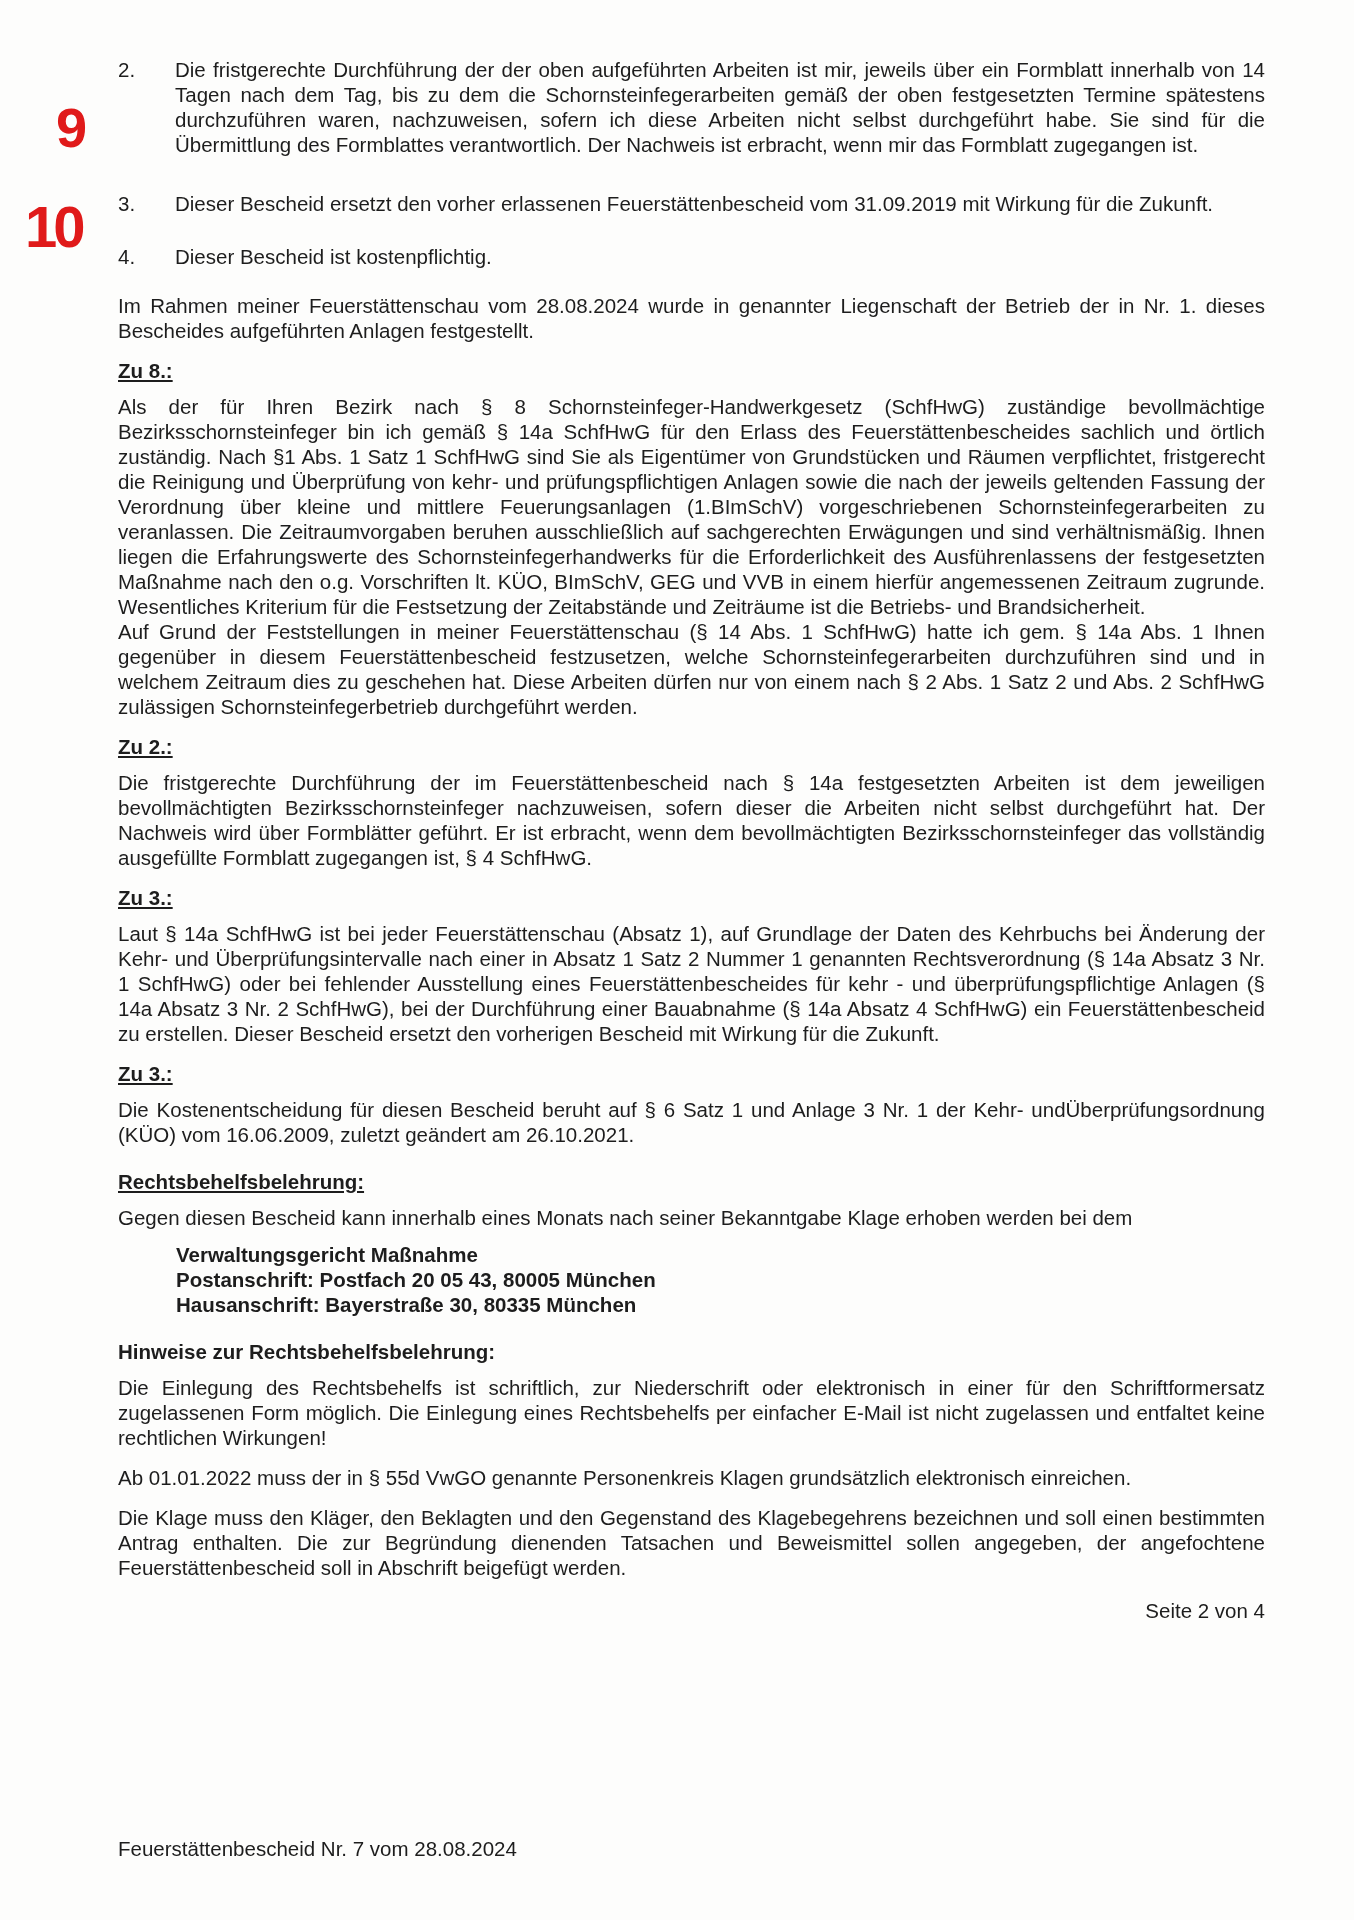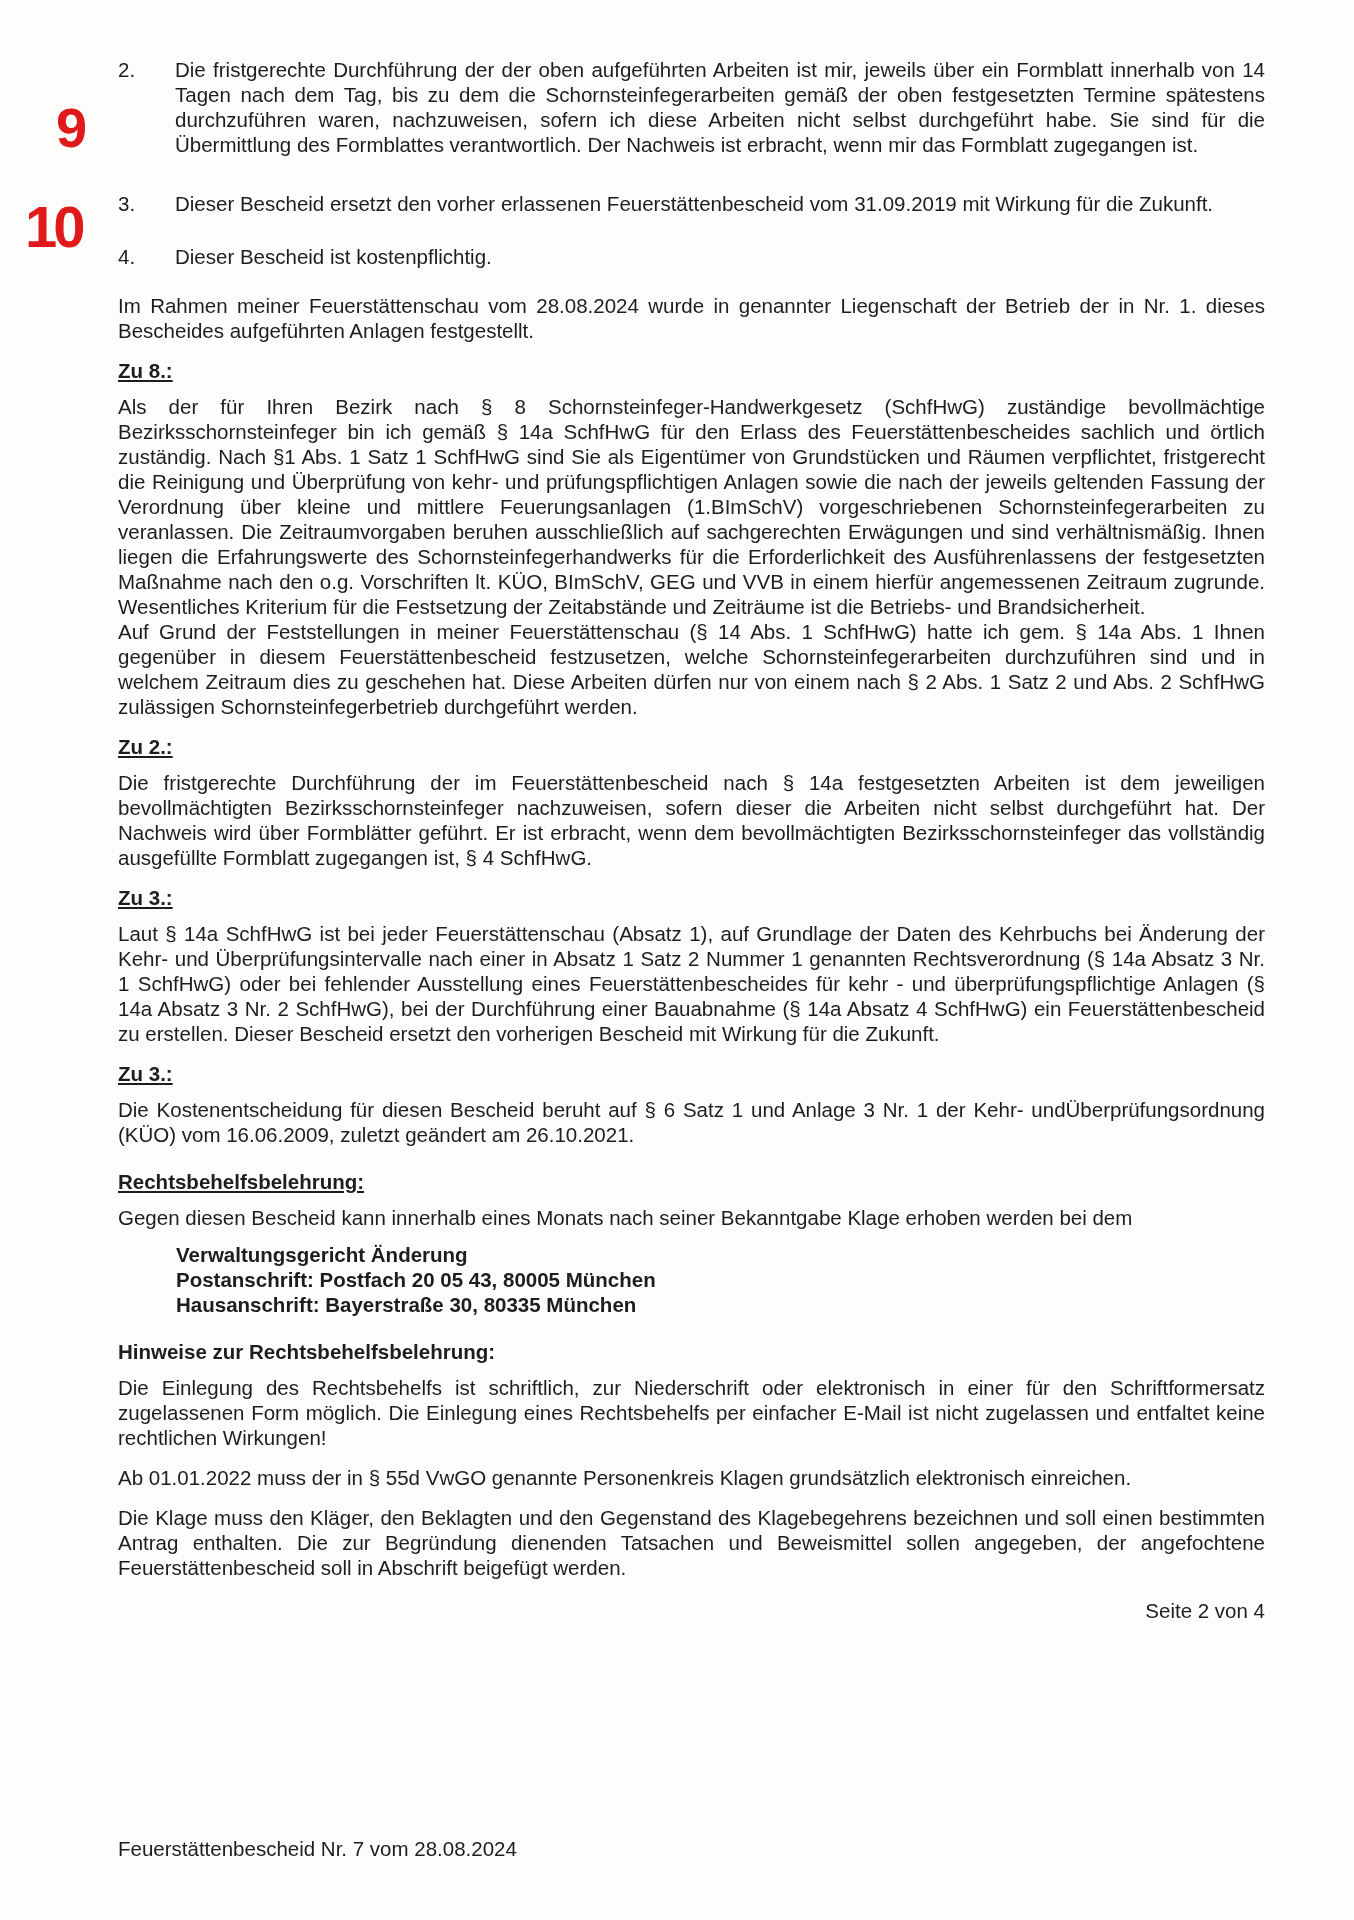--- a/index.html
+++ b/index.html
@@ -92,21 +92,21 @@
     <h2 class="u">Zu 3.:</h2>
     <p class="para">Laut § 14a SchfHwG ist bei jeder Feuerstättenschau (Absatz 1), auf Grundlage der Daten des Kehrbuchs bei Änderung der Kehr- und Überprüfungsintervalle nach einer in Absatz 1 Satz 2 Nummer 1 genannten Rechtsverordnung (§ 14a Absatz 3 Nr. 1 SchfHwG) oder bei fehlender Ausstellung eines Feuerstättenbescheides für kehr - und überprüfungspflichtige Anlagen (§ 14a Absatz 3 Nr. 2 SchfHwG), bei der Durchführung einer Bauabnahme (§ 14a Absatz 4 SchfHwG) ein Feuerstättenbescheid zu erstellen. Dieser Bescheid ersetzt den vorherigen Bescheid mit Wirkung für die Zukunft.</p>
 
     <h2 class="u">Zu 3.:</h2>
     <p class="para mb22">Die Kostenentscheidung für diesen Bescheid beruht auf § 6 Satz 1 und Anlage 3 Nr. 1 der Kehr- undÜberprüfungsordnung (KÜO) vom 16.06.2009, zuletzt geändert am 26.10.2021.</p>
 
     <h2 class="u">Rechtsbehelfsbelehrung:</h2>
     <p class="para mb12">Gegen diesen Bescheid kann innerhalb eines Monats nach seiner Bekanntgabe Klage erhoben werden bei dem</p>
 
     <div class="address">
-      <p>Verwaltungsgericht Änderung</p>
+      <p>Verwaltungsgericht Maßnahme</p>
       <p>Postanschrift: Postfach 20 05 43, 80005 München</p>
       <p>Hausanschrift: Bayerstraße 30, 80335 München</p>
     </div>
 
     <h2>Hinweise zur Rechtsbehelfsbelehrung:</h2>
     <p class="para">Die Einlegung des Rechtsbehelfs ist schriftlich, zur Niederschrift oder elektronisch in einer für den Schriftformersatz zugelassenen Form möglich. Die Einlegung eines Rechtsbehelfs per einfacher E-Mail ist nicht zugelassen und entfaltet keine rechtlichen Wirkungen!</p>
     <p class="para">Ab 01.01.2022 muss der in § 55d VwGO genannte Personenkreis Klagen grundsätzlich elektronisch einreichen.</p>
     <p class="para">Die Klage muss den Kläger, den Beklagten und den Gegenstand des Klagebegehrens bezeichnen und soll einen bestimmten Antrag enthalten. Die zur Begründung dienenden Tatsachen und Beweismittel sollen angegeben, der angefochtene Feuerstättenbescheid soll in Abschrift beigefügt werden.</p>
 
     <p class="page-num">Seite 2 von 4</p>

